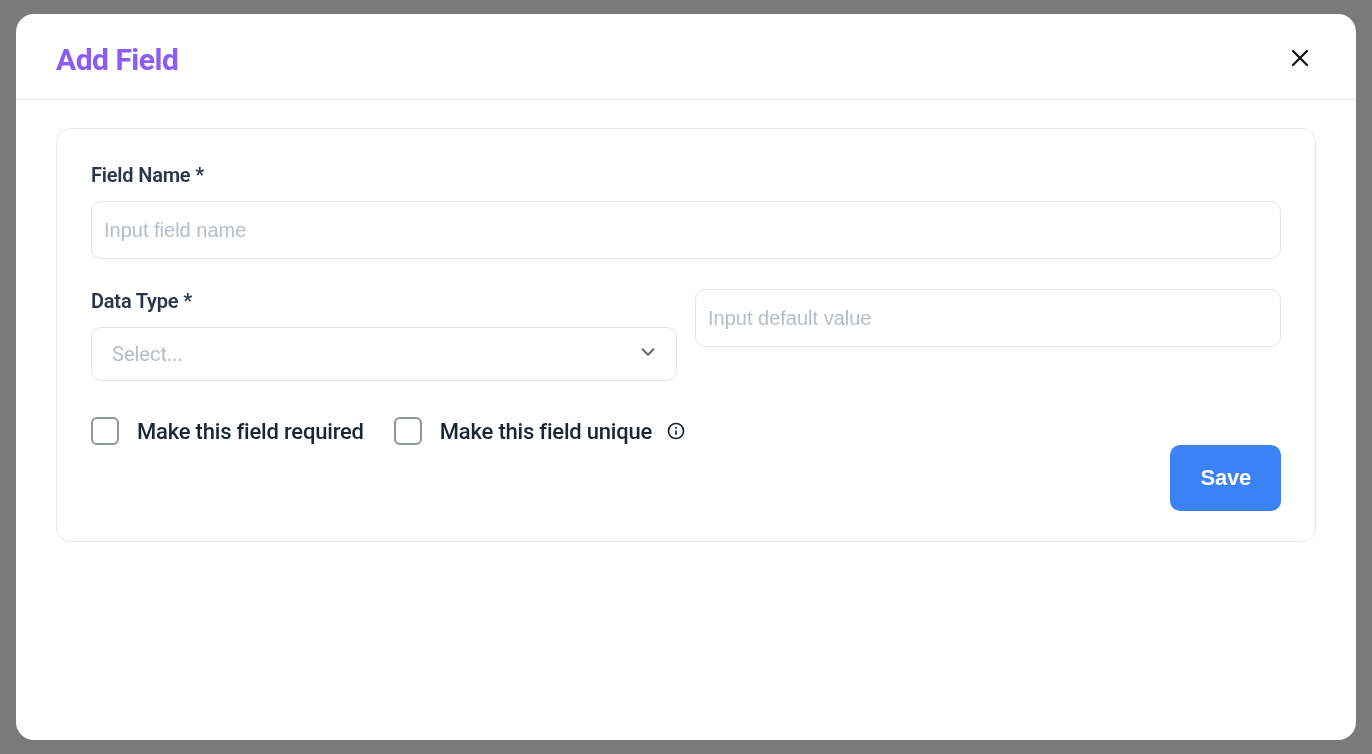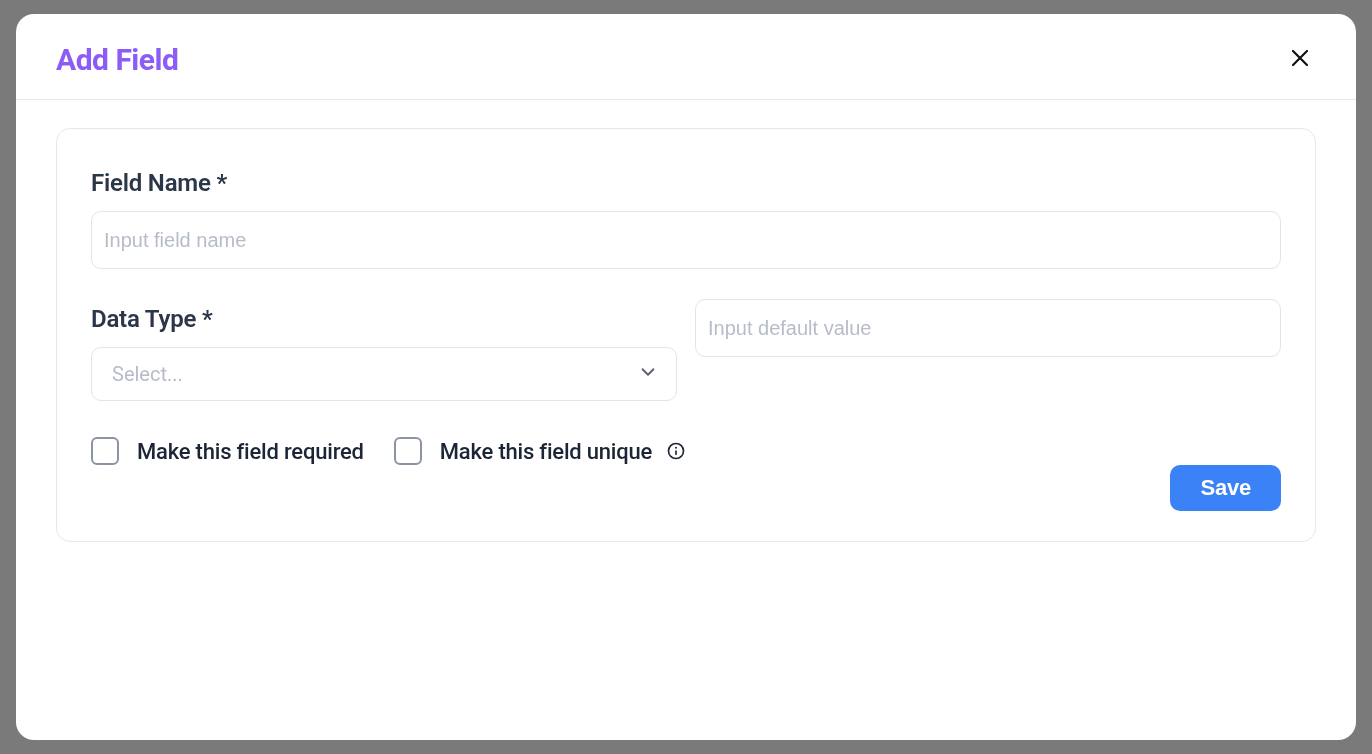--- a/index.html
+++ b/index.html
@@ -72,26 +72,25 @@
       display: flex;
       gap: 18px;
       margin-bottom: 36px;
     }
     .form-col {
       flex: 1;
       display: flex;
       flex-direction: column;
     }
     .form-label {
-      font-size: 24px;
+      font-size: 20px;
       font-weight: 600;
       color: #2b3648;
       margin-bottom: 14px;
       letter-spacing: -0.2px;
-      margin-top: 6px;
     }
     .text-input {
       width: 100%;
       height: 58px;
       border: 1px solid #e2e4ea;
       border-radius: 10px;
       padding: 0 12px;
       font-size: 20px;
       color: #2b3648;
       background: #fff;
@@ -171,21 +170,21 @@
     }
     .form-actions {
       display: flex;
       justify-content: flex-end;
     }
     .save-btn {
       background: #3b82f6;
       color: #ffffff;
       border: none;
       border-radius: 10px;
-      height: 46px;
+      height: 66px;
       padding: 0 30px;
       font-size: 22px;
       font-weight: 600;
       cursor: pointer;
       letter-spacing: -0.2px;
     }
   </style>
 </head>
 <body>
 

